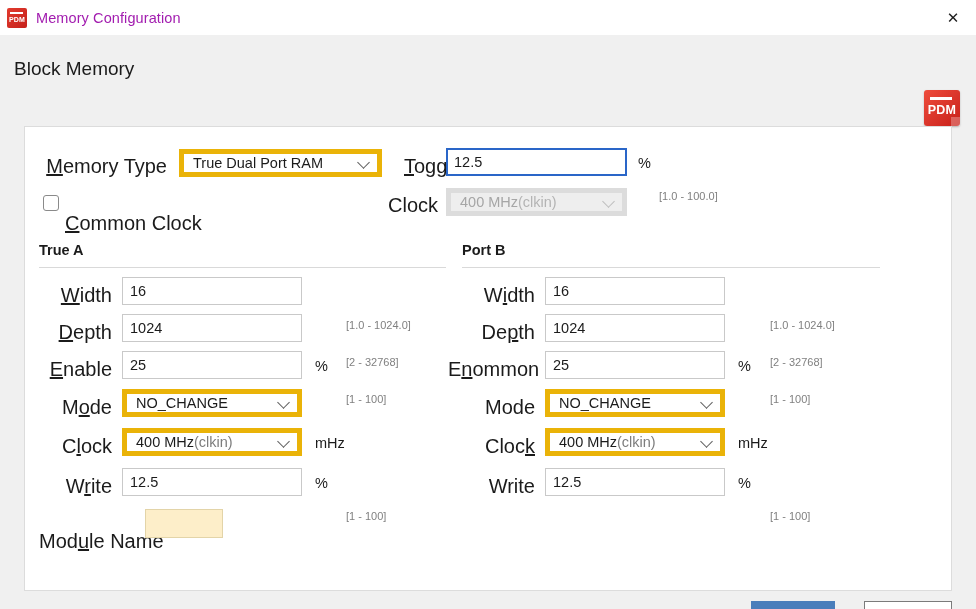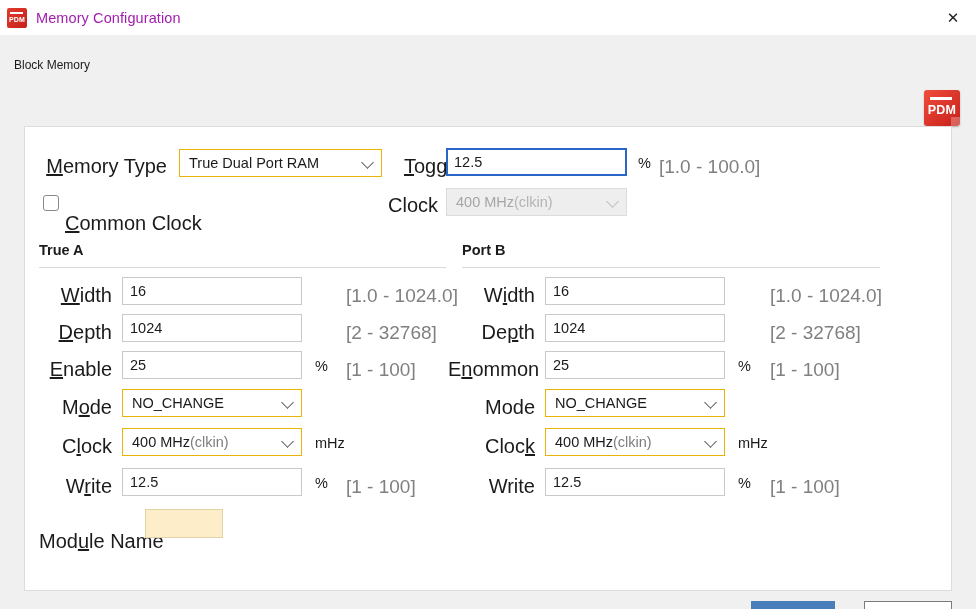--- a/index.html
+++ b/index.html
@@ -47,21 +47,21 @@
   }
 
   
   #dialog-body {
     position: absolute; left: 0; top: 35px;
     width: 976px; height: 574px;
     background: #f0f0f0;
   }
   #section-heading {
     position: absolute; left: 14px; top: 23px;
-    font-size: 12px; color: #1b1b1b;
+    font-size: 19px; color: #1b1b1b;
   }
   #pdm-logo {
     position: absolute; left: 924px; top: 55px;
     width: 36px; height: 36px;
     border-radius: 3px;
     background: linear-gradient(135deg, #ee4d3d 0%, #c8201a 100%);
     box-shadow: 0 1px 2px rgba(0,0,0,.25);
   }
   #pdm-logo .bar {
     position: absolute; left: 6px; top: 7px;
@@ -85,21 +85,21 @@
     background: #ffffff;
     border: 1px solid #dcdcdc;
   }
 
   .lbl {
     font-size: 20px; color: #1b1b1b;
     white-space: nowrap;
   }
   .lbl u { text-decoration: underline; }
   .hint {
-    font-size: 19px; color: #808080; white-space: nowrap;
+    font-size: 11px; color: #808080; white-space: nowrap; margin-top: 34px;
   }
   .pct { font-size: 14.5px; color: #1b1b1b; }
 
   
   .tf {
     border: 1px solid #c9c9c9; background: #fff;
     font-family: "Liberation Sans", sans-serif;
     font-size: 14.5px; color: #1b1b1b;
     padding: 0 7px; outline: none;
     height: 28px;
@@ -108,21 +108,21 @@
     border: 2px solid #2a66c8;
     padding: 0 6px;
   }
   .tf.module {
     background: #fdeec9;
     border: 1px solid #e3d4a8;
   }
 
   
   .combo {
-    border: 1px solid #eab308; background: #fff;
+    border: 5px solid #eab308; background: #fff;
     height: 28px; position: relative;
     display: flex; align-items: center;
     padding-left: 9px;
     font-size: 14.5px; color: #1b1b1b;
     white-space: nowrap; overflow: hidden;
   }
   .combo.disabled {
     background: #eeeeee; border-color: #dcdcdc; color: #a6a6a6;
   }
   .combo .sub { color: #7d7d7d; }

